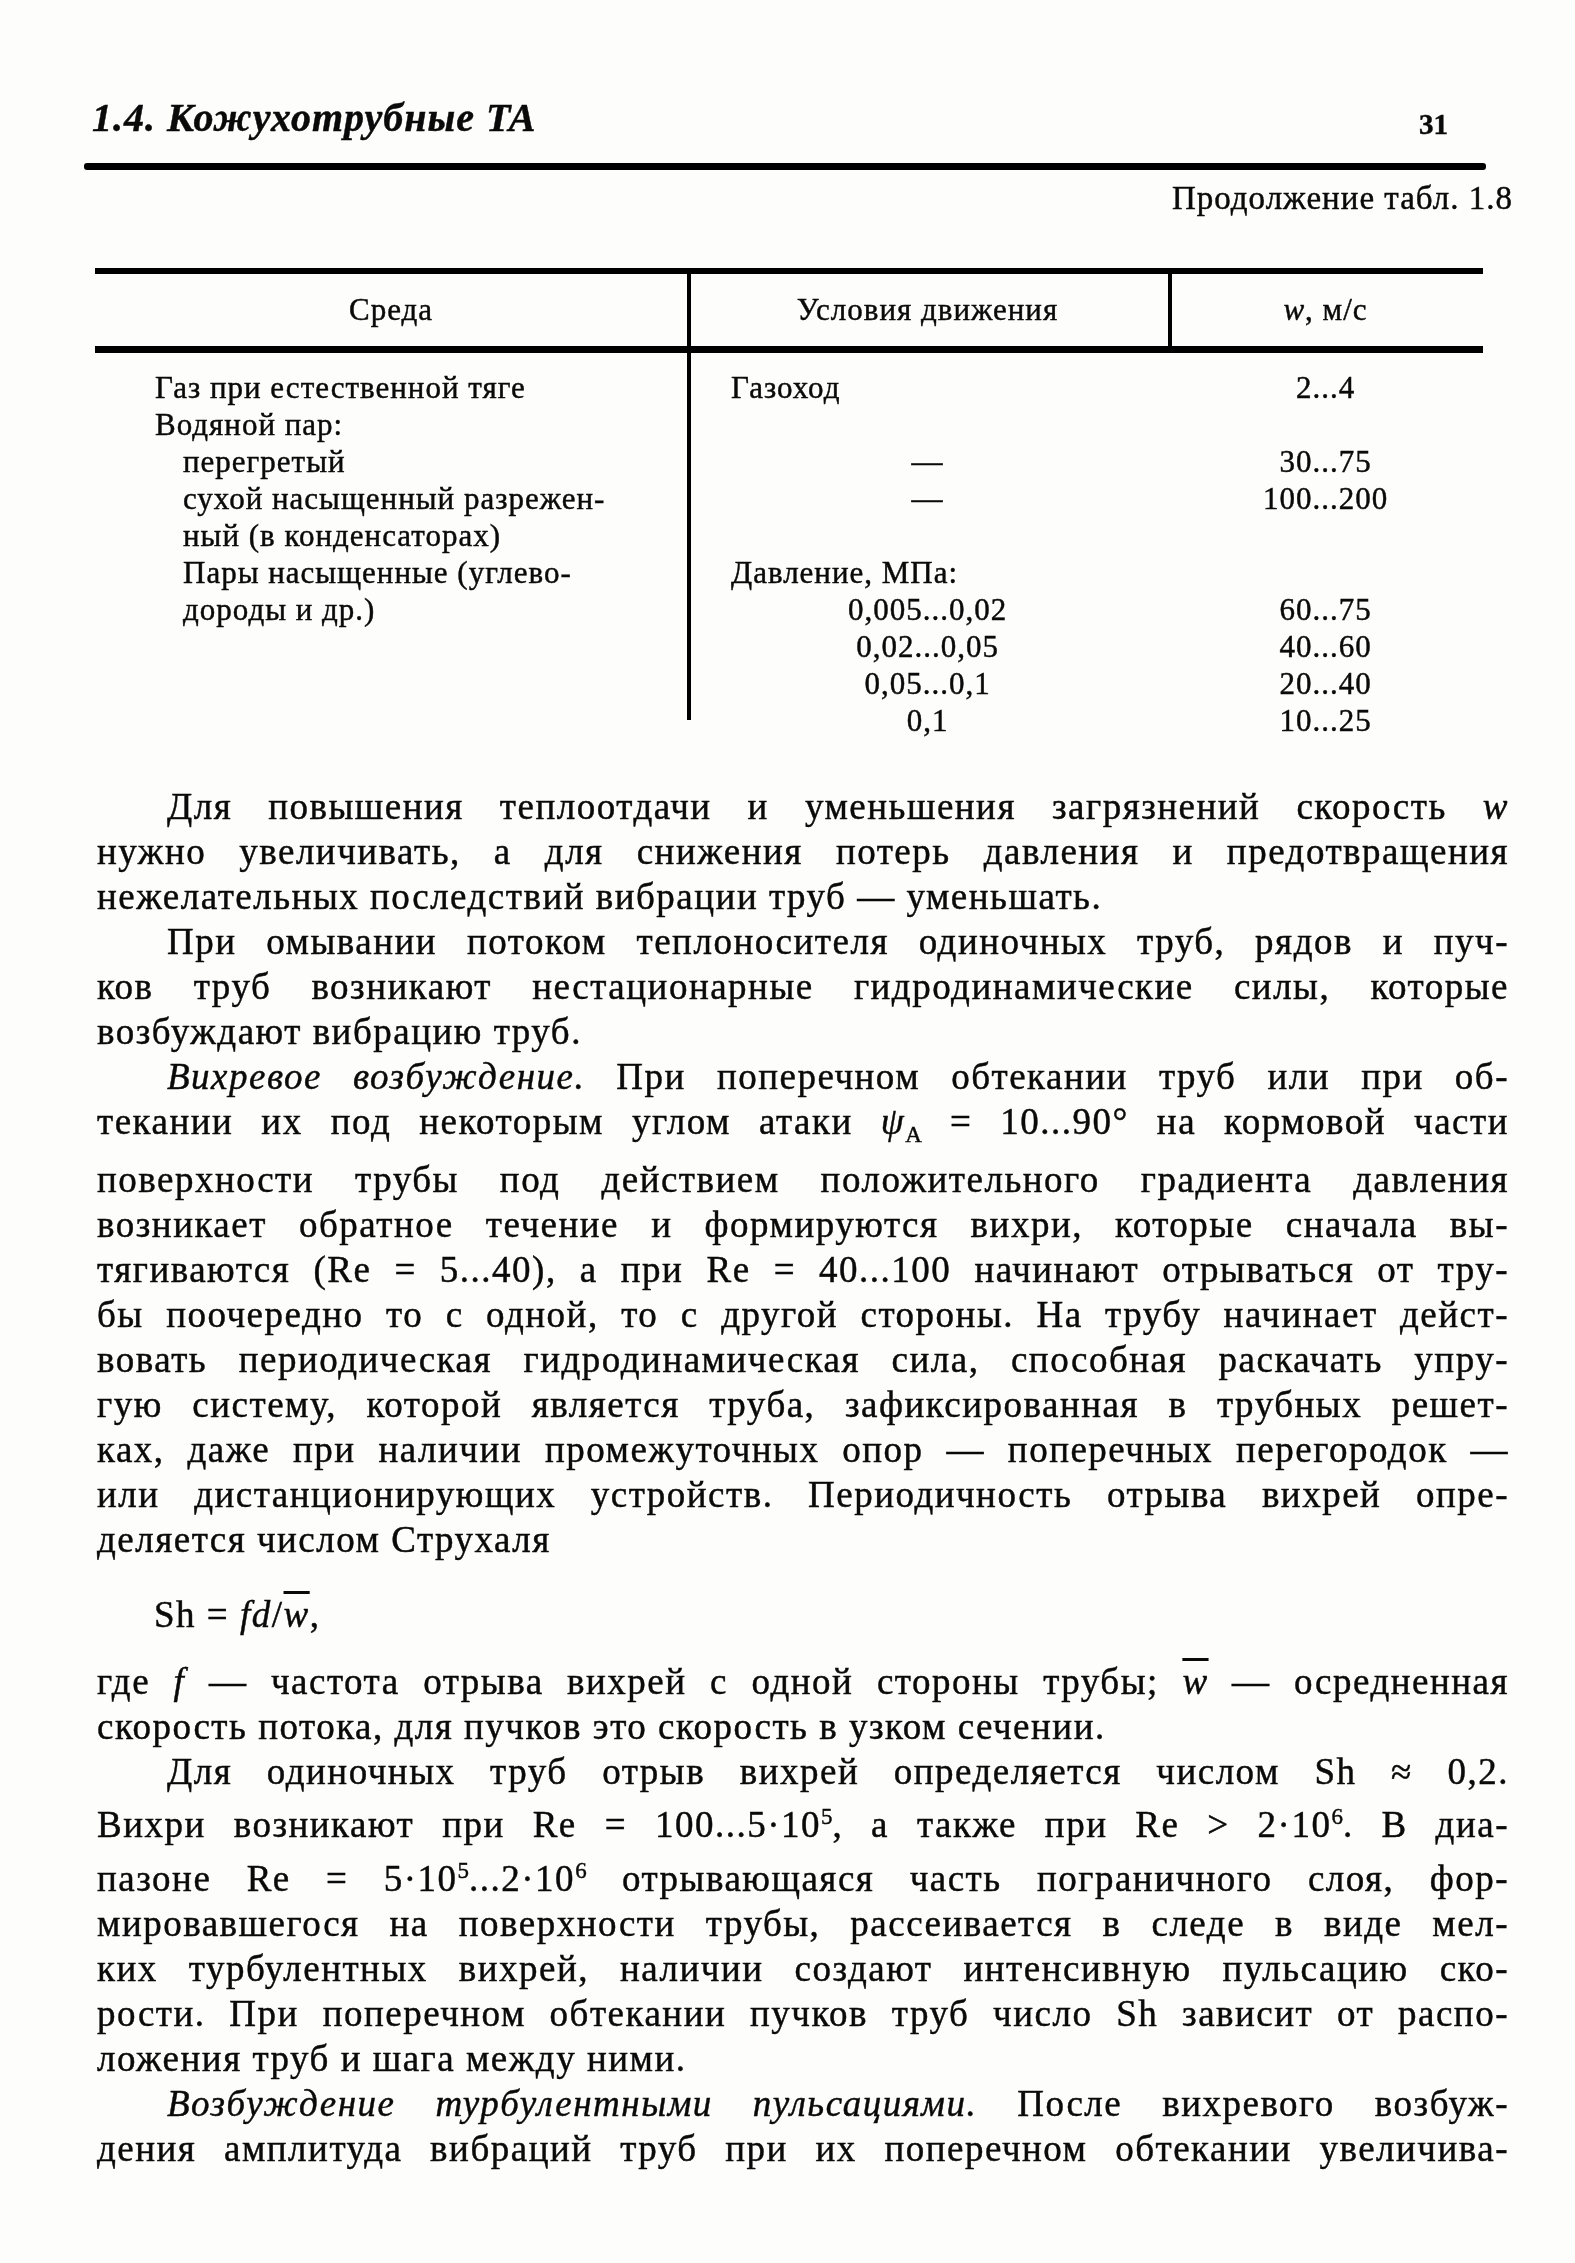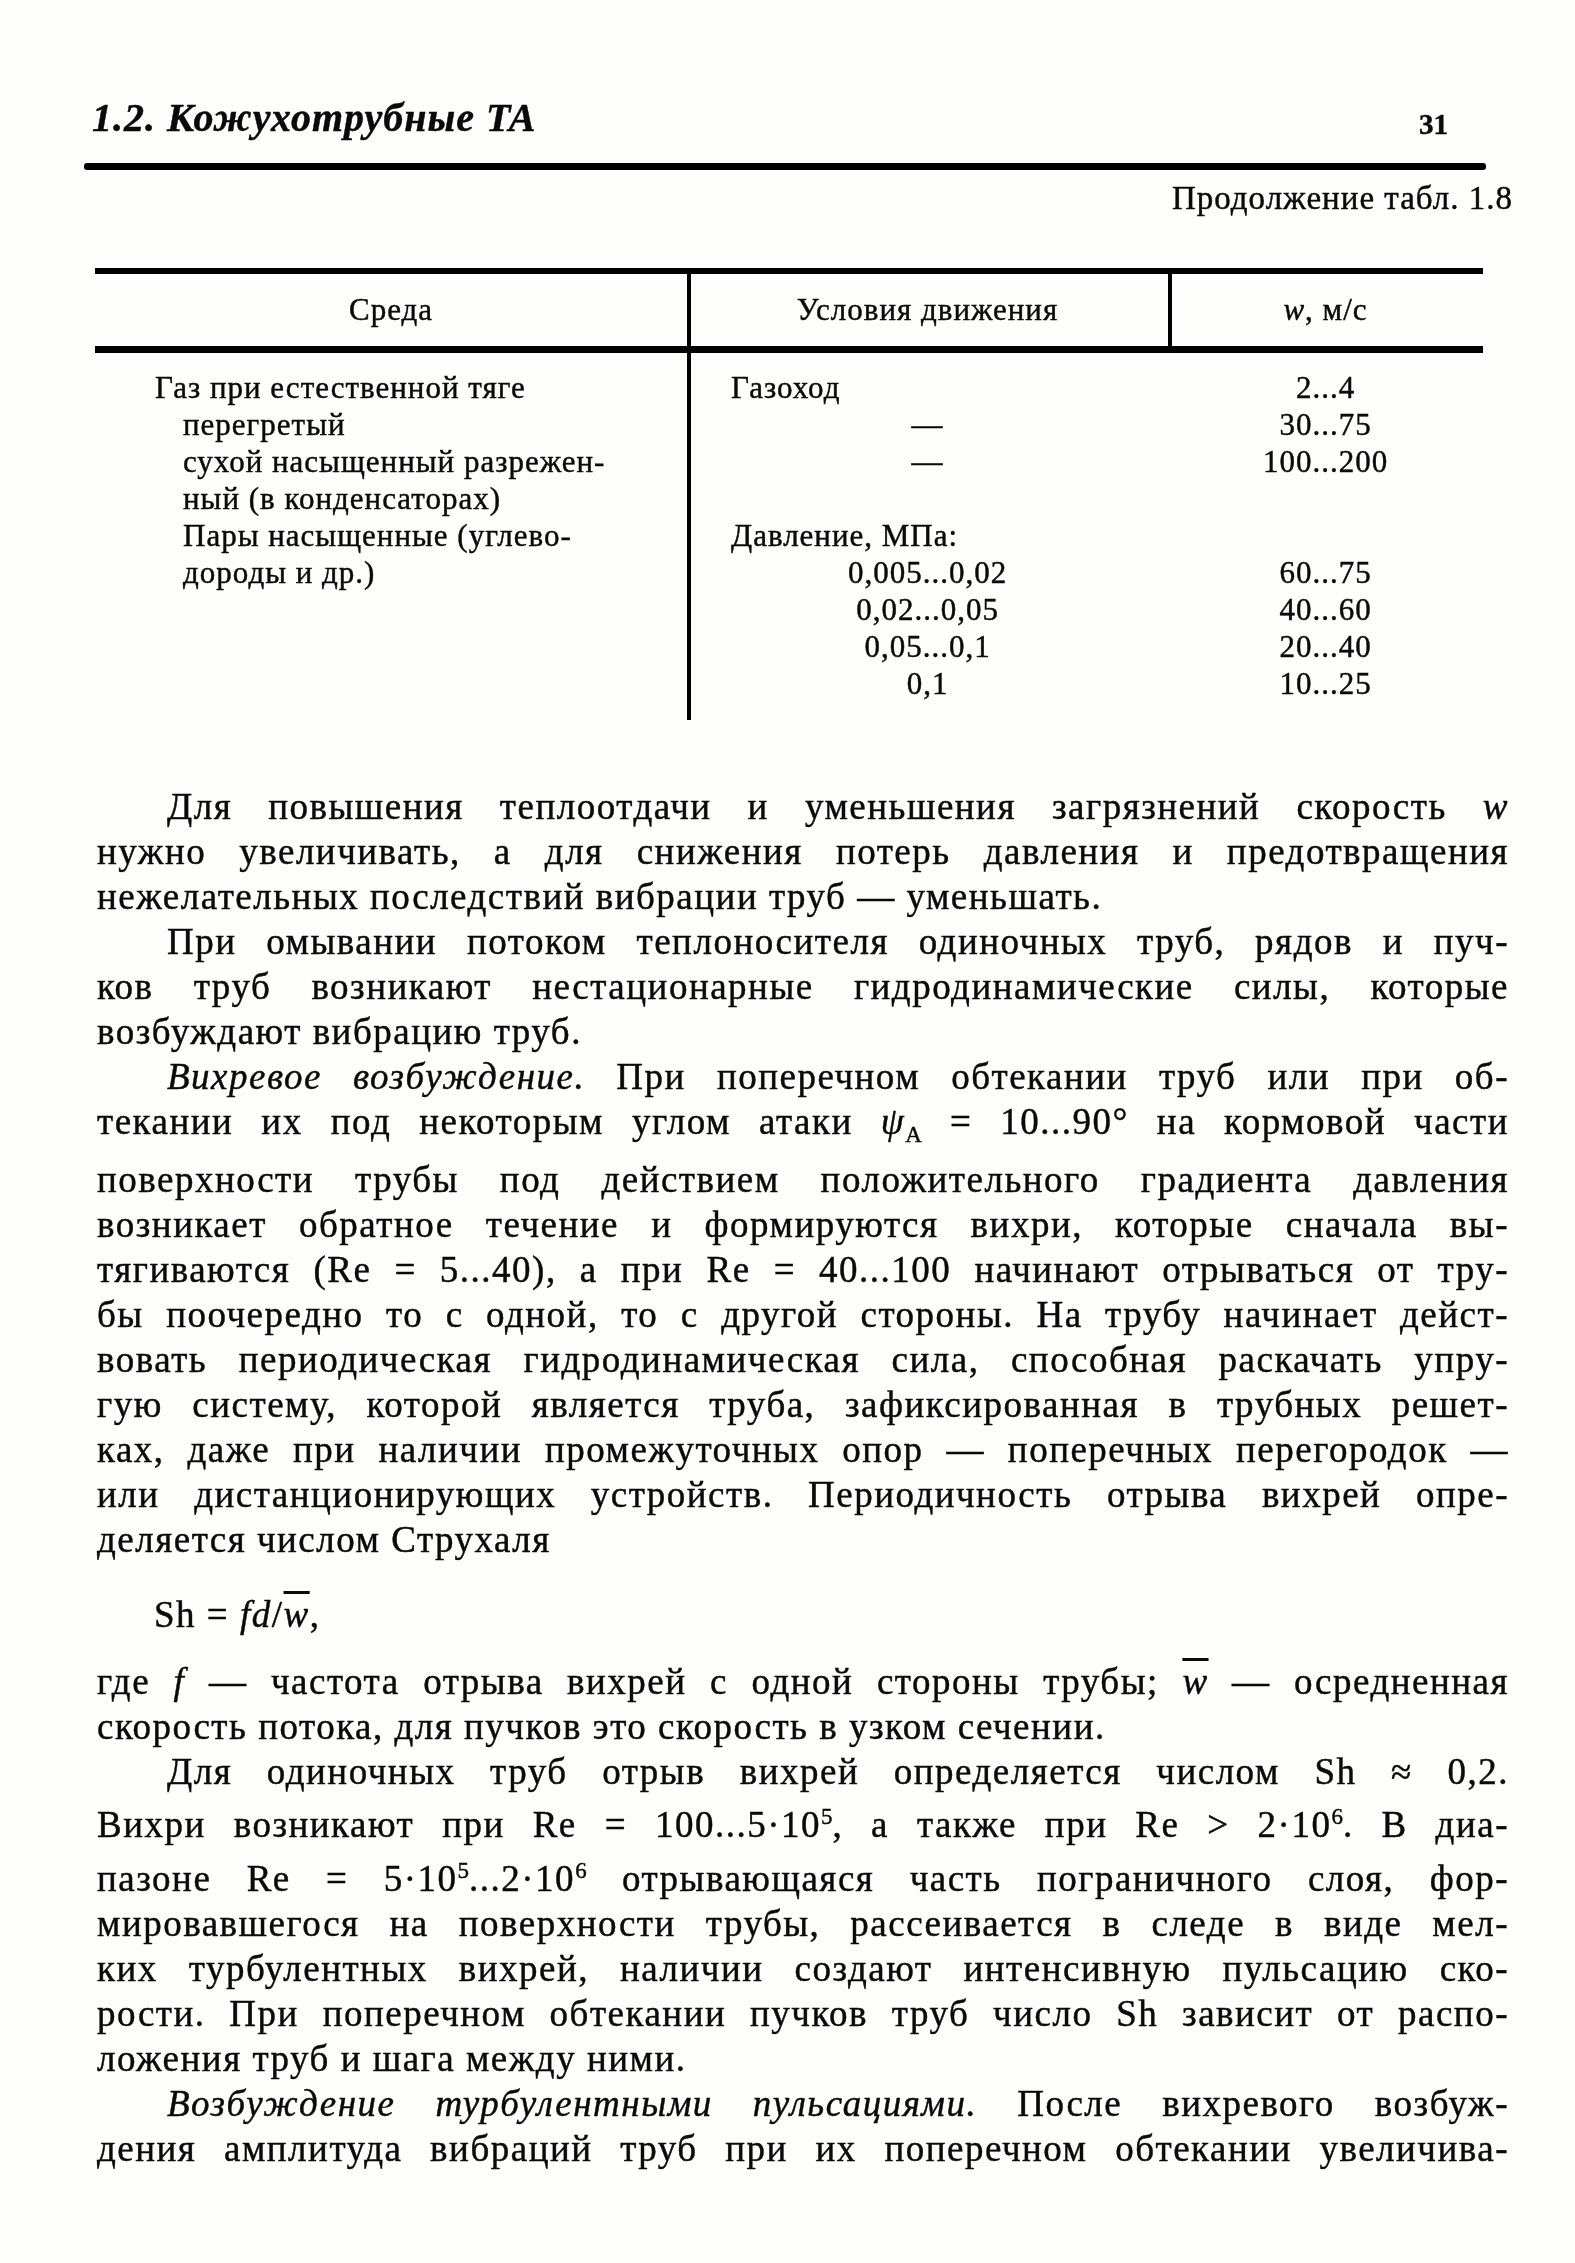--- a/index.html
+++ b/index.html
@@ -53,40 +53,45 @@
   .seg-ov{font-style:italic;text-decoration:overline;}
   .seg-sub{vertical-align:sub;font-size:0.62em;letter-spacing:0;}
   .seg-sup{vertical-align:super;font-size:0.62em;letter-spacing:0;}
 </style>
 </head>
 <body>
 
 <div class="page">
 
   <div class="runhead">
-    <span class="rh-title">1.2. Кожухотрубные ТА</span>
+    <span class="rh-title">1.4. Кожухотрубные ТА</span>
     <span class="rh-page">31</span>
   </div>
   <div class="hrule rule-head"></div>
 
   <div class="tcaption">Продолжение табл. 1.8</div>
 
   <div class="ttable">
     <div class="hrule t-top"></div>
     <div class="thead">
         <div class="th c0"><span>Среда</span></div>
         <div class="th c1"><span>Условия движения</span></div>
         <div class="th c2"><span class="seg-i">w</span><span>, м/с</span></div>
       </div>
     <div class="hrule t-mid"></div>
     <div class="tbody">
         <div class="trow">
           <div class="td c0">Газ при естественной тяге</div>
           <div class="td c1 lft">Газоход</div>
           <div class="td c2">2...4</div>
+        </div>
+        <div class="trow">
+          <div class="td c0">Водяной пар:</div>
+          <div class="td c1 lft"></div>
+          <div class="td c2"></div>
         </div>
         <div class="trow">
           <div class="td c0 ind">перегретый</div>
           <div class="td c1 ctr">—</div>
           <div class="td c2">30...75</div>
         </div>
         <div class="trow">
           <div class="td c0 ind">сухой насыщенный разрежен-</div>
           <div class="td c1 ctr">—</div>
           <div class="td c2">100...200</div>

